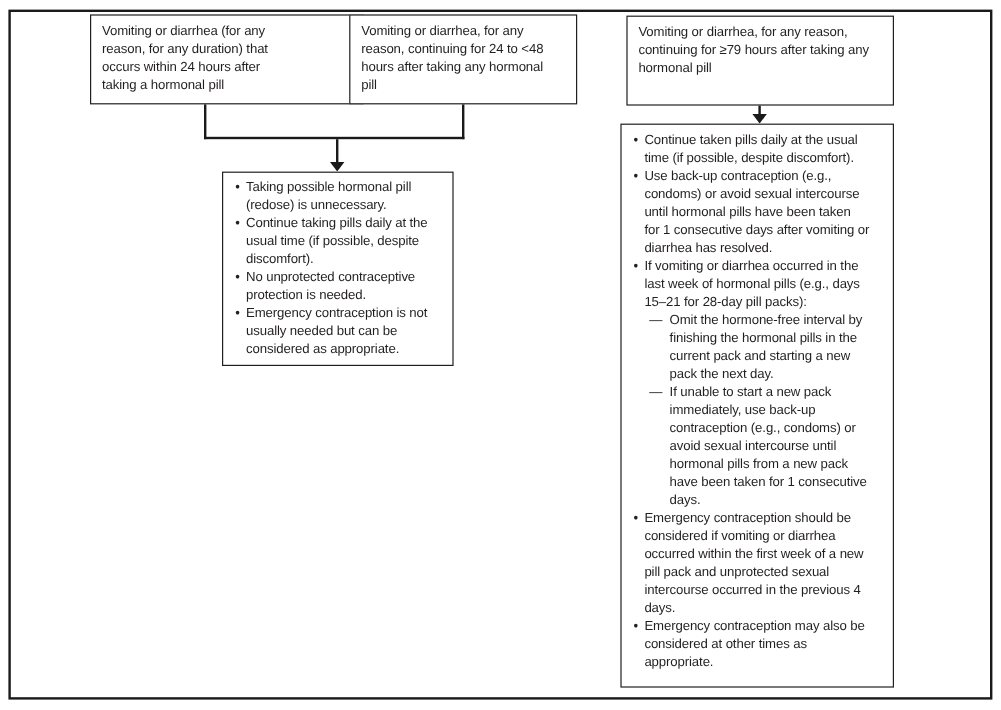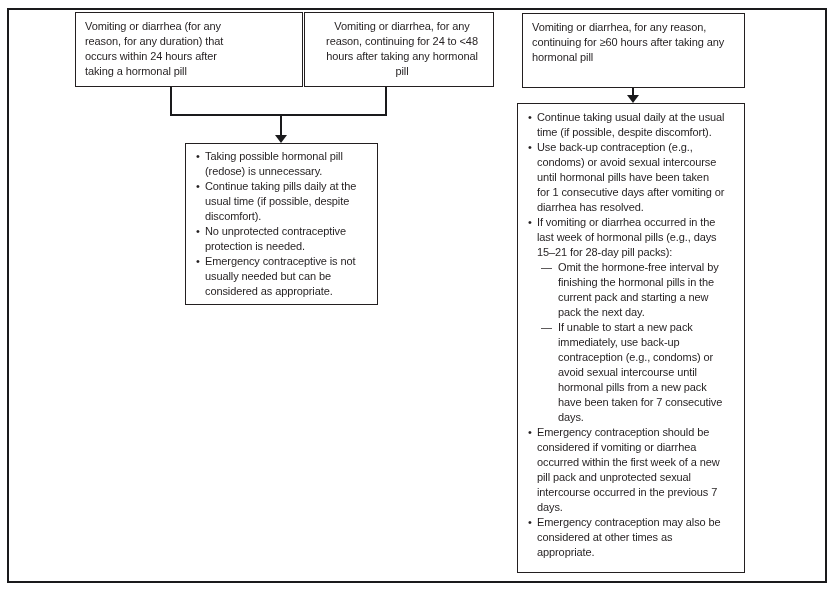--- a/index.html
+++ b/index.html
@@ -28,21 +28,21 @@
     font-size: 11px;
     line-height: 15px;
     letter-spacing: -0.1px;
     color: #231f20;
   }
   .box-text {
     white-space: pre-line;
     padding: 6px 3px 0 9px;
   }
   #box-top-left   { left: 75px;  top: 12px;  width: 228px; height: 75px; }
-  #box-top-mid    { left: 304px; top: 12px;  width: 190px; height: 75px; text-align: center; }
+  #box-top-mid    { left: 291px; top: 12px;  width: 190px; height: 75px; }
   #box-top-right  { left: 522px; top: 13px;  width: 223px; height: 75px; }
   #box-outcome-left  { left: 185px; top: 143px; width: 193px; height: 162px; padding: 5px 2px 0 10px; }
   #box-outcome-right { left: 517px; top: 103px; width: 228px; height: 470px; padding: 6px 2px 0 10px; }
 
   .li { display: flex; }
   .li .marker {
     flex: 0 0 9px;
     text-align: left;
   }
   .li .txt {
@@ -84,21 +84,21 @@
 
   <div class="box" id="box-top-mid">
     <div class="box-text">Vomiting or diarrhea, for any
 reason, continuing for 24 to &lt;48
 hours after taking any hormonal
 pill</div>
   </div>
 
   <div class="box" id="box-top-right">
     <div class="box-text">Vomiting or diarrhea, for any reason,
-continuing for ≥60 hours after taking any
+continuing for ≥79 hours after taking any
 hormonal pill</div>
   </div>
 
   <div class="line" id="conn-v-left"></div>
   <div class="line" id="conn-v-mid"></div>
   <div class="line" id="conn-h"></div>
   <div class="line" id="conn-v-down"></div>
   <div class="arrow-down" id="arrowhead-center"></div>
 
   <div class="line" id="conn-v-right"></div>
@@ -116,30 +116,30 @@
 usual time (if possible, despite
 discomfort).</span>
       </div>
       <div class="li">
         <span class="marker">•</span>
         <span class="txt">No unprotected contraceptive
 protection is needed.</span>
       </div>
       <div class="li">
         <span class="marker">•</span>
-        <span class="txt">Emergency contraceptive is not
+        <span class="txt">Emergency contraception is not
 usually needed but can be
 considered as appropriate.</span>
       </div>
     </div>
 
   <div class="box" id="box-outcome-right">
       <div class="li">
         <span class="marker">•</span>
-        <span class="txt">Continue taking usual daily at the usual
+        <span class="txt">Continue taken pills daily at the usual
 time (if possible, despite discomfort).</span>
       </div>
       <div class="li">
         <span class="marker">•</span>
         <span class="txt">Use back-up contraception (e.g.,
 condoms) or avoid sexual intercourse
 until hormonal pills have been taken
 for 1 consecutive days after vomiting or
 diarrhea has resolved.</span>
       </div>
@@ -156,30 +156,30 @@
 current pack and starting a new
 pack the next day.</span>
       </div>
       <div class="li indent">
         <span class="marker">—</span>
         <span class="txt">If unable to start a new pack
 immediately, use back-up
 contraception (e.g., condoms) or
 avoid sexual intercourse until
 hormonal pills from a new pack
-have been taken for 7 consecutive
+have been taken for 1 consecutive
 days.</span>
       </div>
       <div class="li">
         <span class="marker">•</span>
         <span class="txt">Emergency contraception should be
 considered if vomiting or diarrhea
 occurred within the first week of a new
 pill pack and unprotected sexual
-intercourse occurred in the previous 7
+intercourse occurred in the previous 4
 days.</span>
       </div>
       <div class="li">
         <span class="marker">•</span>
         <span class="txt">Emergency contraception may also be
 considered at other times as
 appropriate.</span>
       </div>
     </div>
 </div>

